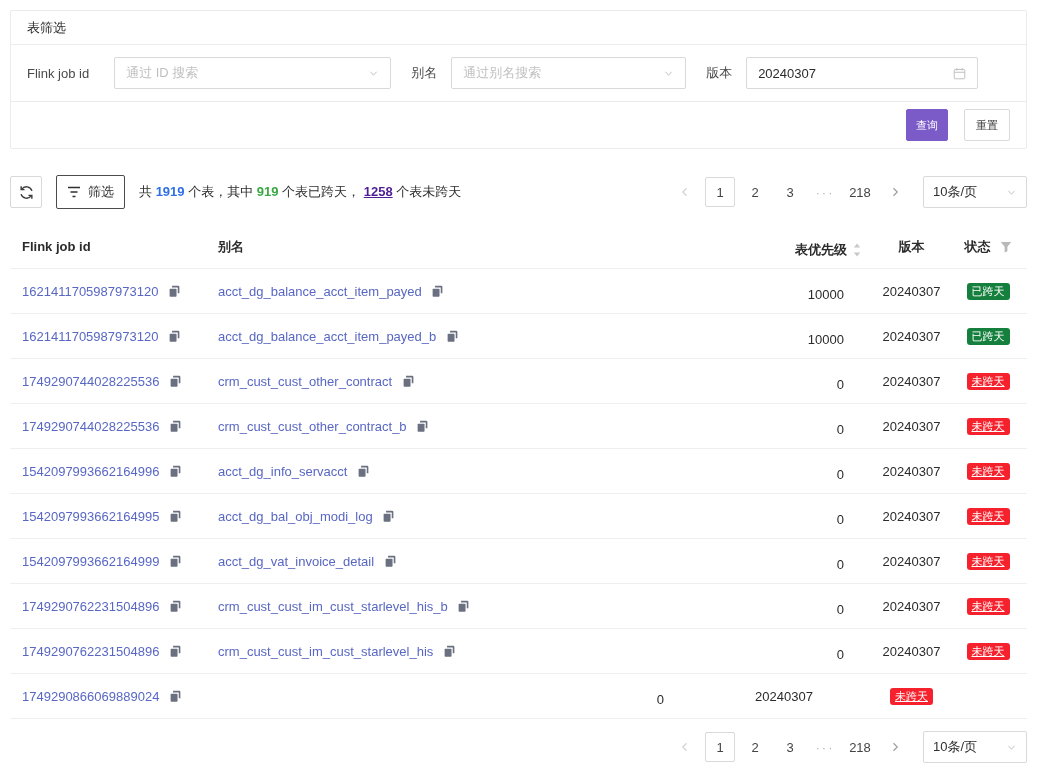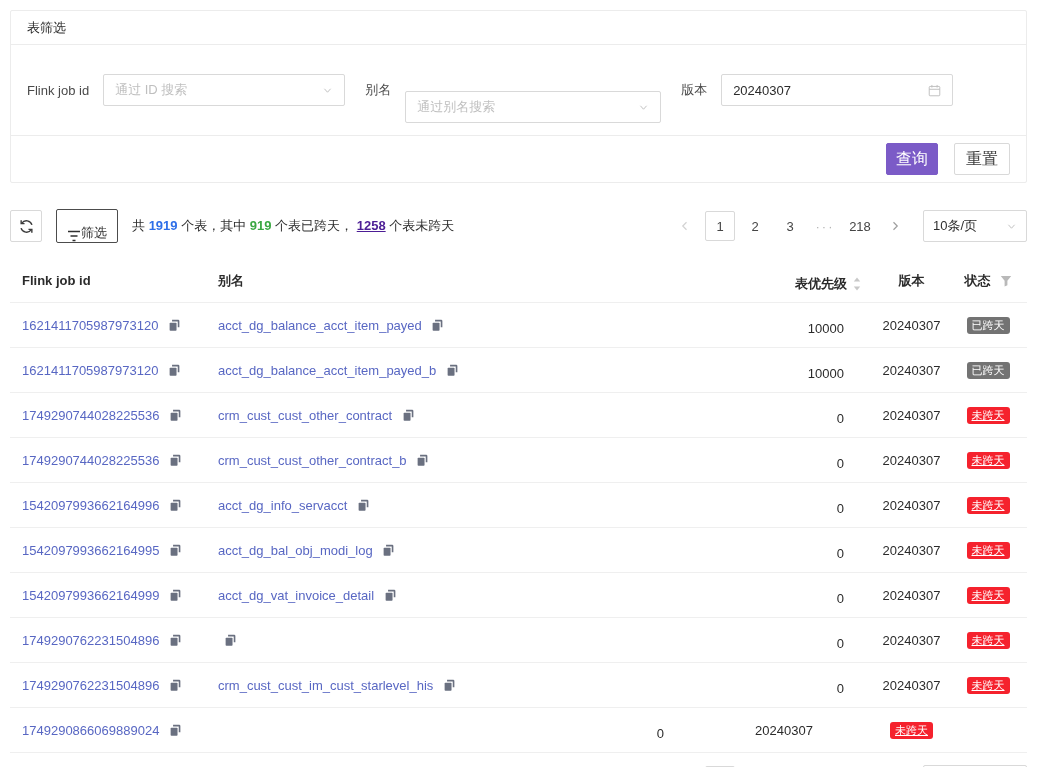--- a/index.html
+++ b/index.html
@@ -9,33 +9,33 @@
 
   
   .card{border:1px solid #ececec;border-radius:2px;background:#fff;}
   .card-header{height:34px;display:flex;align-items:center;padding:0 16px;border-bottom:1px solid #ececec;color:#2b2b2b;}
   .card-body{display:flex;align-items:center;padding:12px 16px;}
   .field{display:flex;align-items:center;margin-right:20px;}
   .field-label{margin-right:14px;color:#4a4a4a;white-space:nowrap;}
   .control{display:flex;align-items:center;justify-content:space-between;height:32px;border:1px solid #d9d9d9;border-radius:2px;padding:0 11px;background:#fff;cursor:pointer;}
   .control .ph{color:#bfbfbf;overflow:hidden;white-space:nowrap;}
   .control .val{color:#2b2b2b;white-space:nowrap;}
-  .w-jobid{width:242px;}
-  .w-alias{width:256px;margin-top:34px;}
+  .w-jobid{width:277px;margin-left:11px;}
+  .w-alias{width:235px;}
   .w-version{width:232px;}
   .icon{display:inline-flex;align-items:center;justify-content:center;color:#bfbfbf;flex:none;}
   .card-footer{display:flex;justify-content:flex-end;align-items:center;gap:16px;padding:7px 16px;border-top:1px solid #ececec;}
-  .btn{height:32px;display:inline-flex;align-items:center;justify-content:center;border-radius:2px;cursor:pointer;font-size:16px;font-family:inherit;}
+  .btn{height:32px;display:inline-flex;align-items:center;justify-content:center;border-radius:2px;cursor:pointer;font-size:11px;font-family:inherit;}
   .btn-primary{background:#7b5bc7;color:#fff;border:1px solid #7b5bc7;padding:0 9px;}
   .btn-default{background:#fff;color:#3a3a3a;border:1px solid #d9d9d9;padding:0 11px;}
 
   
   .toolbar{margin-top:26px;display:flex;align-items:center;}
   .icon-btn{width:32px;height:32px;border:1px solid #d9d9d9;border-radius:2px;display:flex;align-items:center;justify-content:center;color:#3c3c3c;background:#fff;cursor:pointer;}
-  .filter-btn{margin-left:14px;height:34px;padding:0 10px;border:1px solid #4c4c4c;border-radius:2px;display:inline-flex;align-items:flex-end;color:#2f2f2f;background:#fff;cursor:pointer;font-size:13px;font-family:inherit;}
+  .filter-btn{margin-left:14px;height:34px;padding:0 10px;border:1px solid #4c4c4c;border-radius:2px;display:inline-flex;align-items:center;gap:7px;color:#2f2f2f;background:#fff;cursor:pointer;font-size:13px;font-family:inherit;}
   .summary{margin-left:14px;color:#2f2f2f;white-space:nowrap;}
   .num{font-weight:bold;}
   .num-total{color:#2e6fe8;}
   .num-crossed{color:#3ba843;}
   .num-uncrossed{color:#4c1d95;text-decoration:underline;}
 
   
   .pag-slot{display:flex;}
   .toolbar-pag{margin-left:auto;}
   .pagination{display:flex;align-items:center;gap:5px;}
@@ -56,21 +56,21 @@
   .th-priority,.td-priority{display:flex;justify-content:flex-end;align-items:center;margin-top:6px;}
   .td-priority{padding-right:30px;color:#2b2b2b;}
   .sort{margin-left:5px;display:inline-flex;cursor:pointer;}
   .th-version,.td-version{text-align:center;padding:0 2px;color:#2b2b2b;}
   .th-status{display:flex;align-items:center;justify-content:center;gap:9px;padding:0 2px;text-align:right;}
   .td-status{display:flex;justify-content:center;padding:0 2px;}
   .funnel{display:inline-flex;cursor:pointer;}
   .link{color:#5867c3;text-decoration:none;cursor:pointer;}
   .copy{margin-left:6px;color:#6a7080;cursor:pointer;display:inline-flex;vertical-align:-2px;}
   .badge{color:#fff;font-size:11px;padding:3px 5px;border-radius:3px;line-height:1;white-space:nowrap;}
-  .badge-green{background:#737373;text-align:center;}
+  .badge-green{background:#15803d;text-align:center;}
   .badge-red{background:#f5222d;text-decoration:underline;}
 
   .bottom-bar{display:flex;justify-content:flex-end;margin-top:12px;padding-bottom:4px;}
 </style>
 </head>
 <body>
 
 <div class="page">
 
   <section class="card">
@@ -385,20 +385,21 @@
     <div class="td td-id">
       <a class="link">1749290762231504896</a>
       <span class="copy">
         <svg width="13" height="13" viewBox="0 0 16 16">
                 <path d="M5 1h7.5A1.5 1.5 0 0 1 14 2.5V10h-2V3H5Z" fill="currentColor"></path>
                 <rect x="2" y="4.5" width="8.5" height="10" rx="1" fill="currentColor"></rect>
               </svg>
       </span>
     </div>
     <div class="td td-alias">
+      <a class="link">crm_cust_cust_im_cust_starlevel_his_b</a>
       <span class="copy">
         <svg width="13" height="13" viewBox="0 0 16 16">
                 <path d="M5 1h7.5A1.5 1.5 0 0 1 14 2.5V10h-2V3H5Z" fill="currentColor"></path>
                 <rect x="2" y="4.5" width="8.5" height="10" rx="1" fill="currentColor"></rect>
               </svg>
       </span>
     </div>
     <div class="td td-priority">0</div>
     <div class="td td-version">20240307</div>
     <div class="td td-status">

